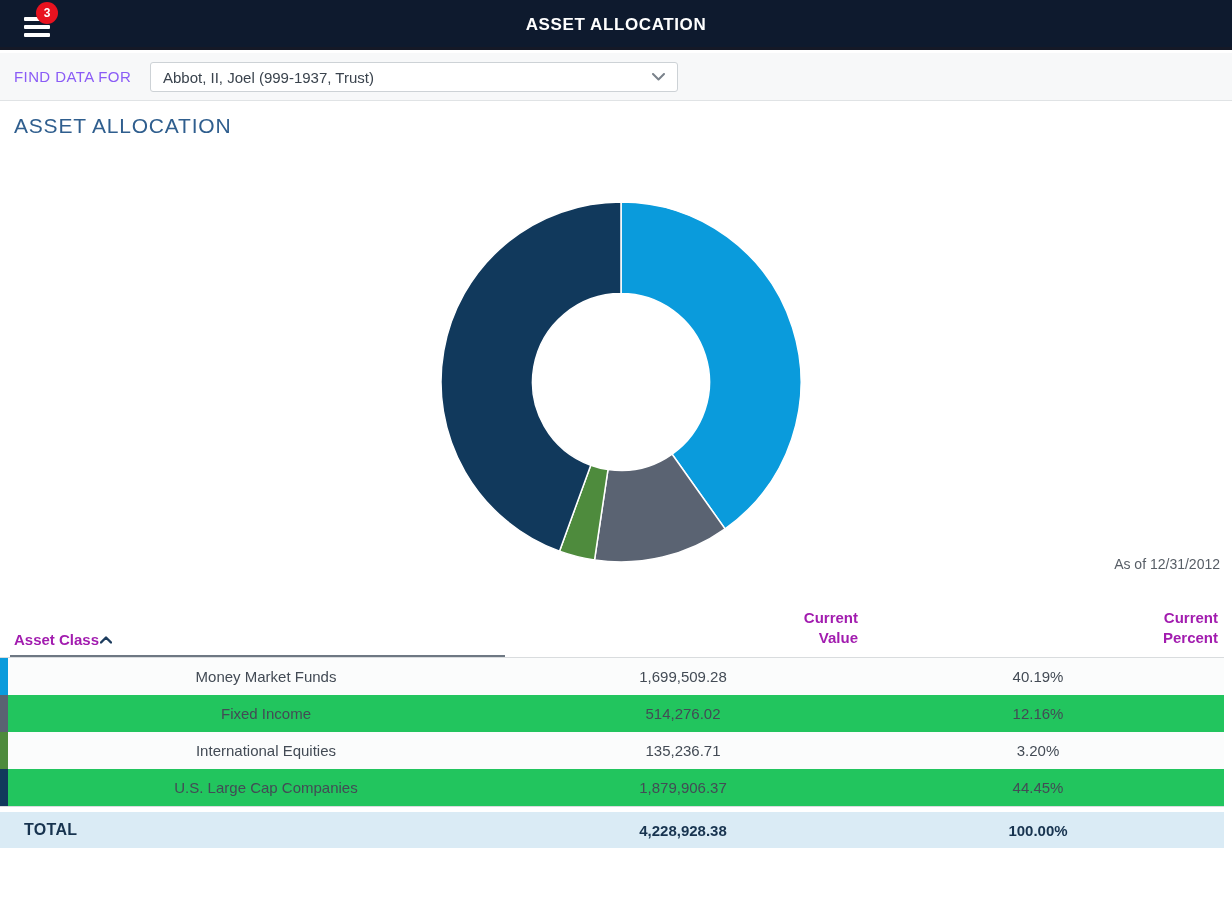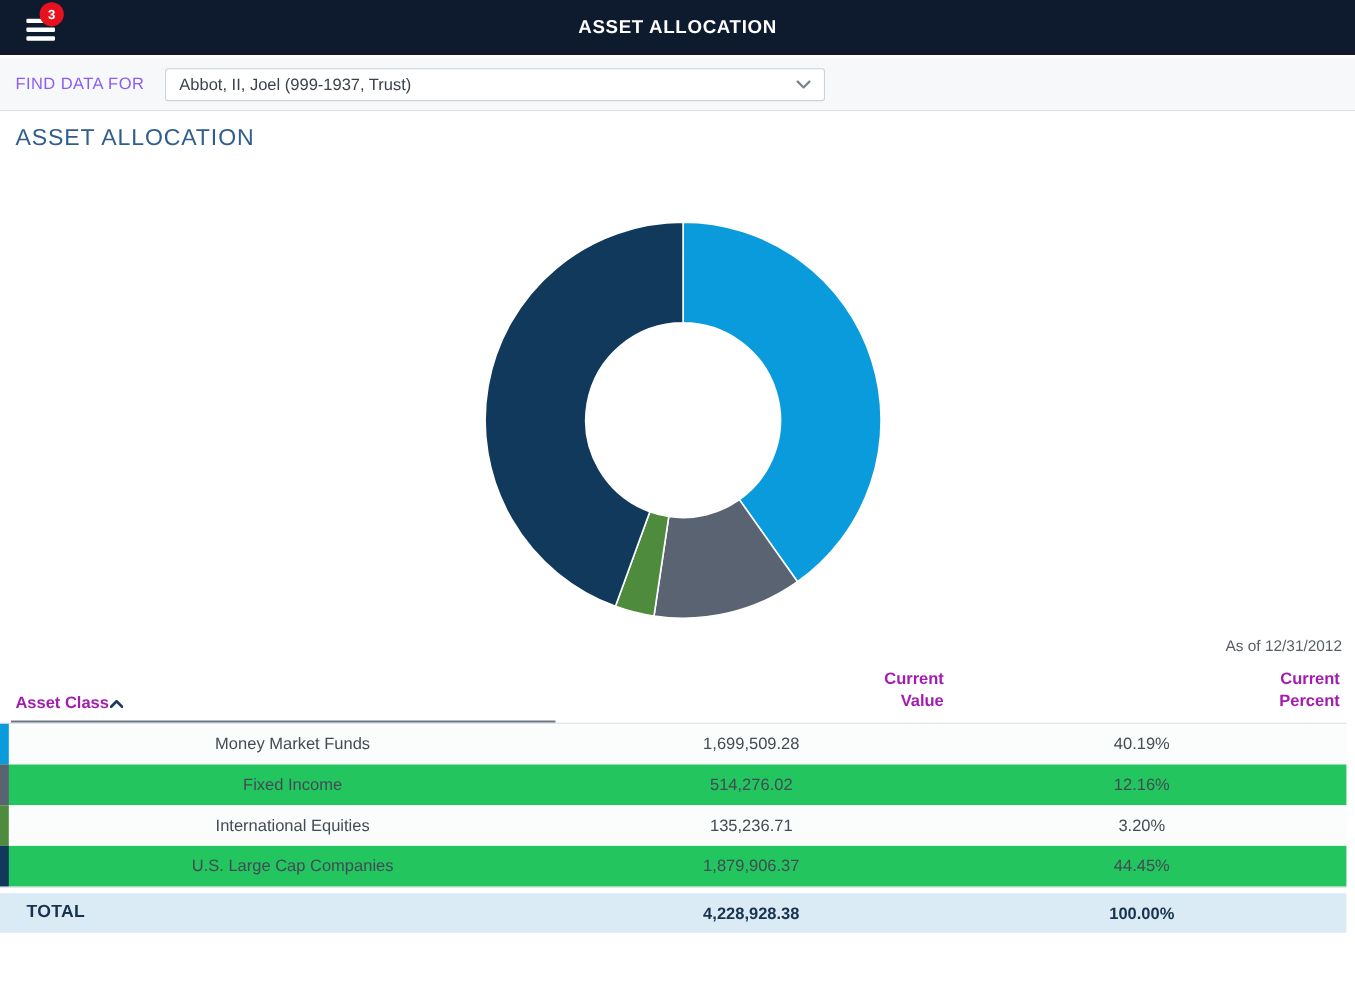--- a/index.html
+++ b/index.html
@@ -42,35 +42,35 @@
   .findbar {
     position:absolute; left:0; top:53px; right:0; height:48px;
     background:#f7f8f9; border-bottom:1px solid #e0e3e5;
   }
   .find-label {
     position:absolute; left:14px; top:0; height:47px;
     display:flex; align-items:center;
     color:#8b5cf6; font-size:15px; letter-spacing:0.4px;
   }
   .find-select {
-    position:absolute; left:150px; top:9px; width:600px; height:30px;
+    position:absolute; left:150px; top:9px; width:528px; height:30px;
     background:#ffffff; border:1px solid #cdd2d6; border-radius:3px;
     display:flex; align-items:center; justify-content:space-between;
     padding:0 12px; font-size:15px; color:#3a434d; cursor:pointer;
   }
   .chevron-down { width:13px; height:8px; flex:0 0 auto; }
 
   
   .section-title {
     position:absolute; left:14px; top:114px;
     font-size:21px; color:#2f5e8e; letter-spacing:0.8px;
   }
   .donut-wrap { position:absolute; left:440px; top:201px; width:362px; height:362px; }
   .asof {
-    position:absolute; right:12px; top:579px;
+    position:absolute; right:12px; top:556px;
     font-size:14px; color:#575e66;
   }
 
   
   .grid-cols {
     display:grid; grid-template-columns:minmax(0,1fr) 350px 360px;
     padding-right:6px;
   }
   .thead {
     position:absolute; left:0; top:606px; width:1224px; height:50px;

